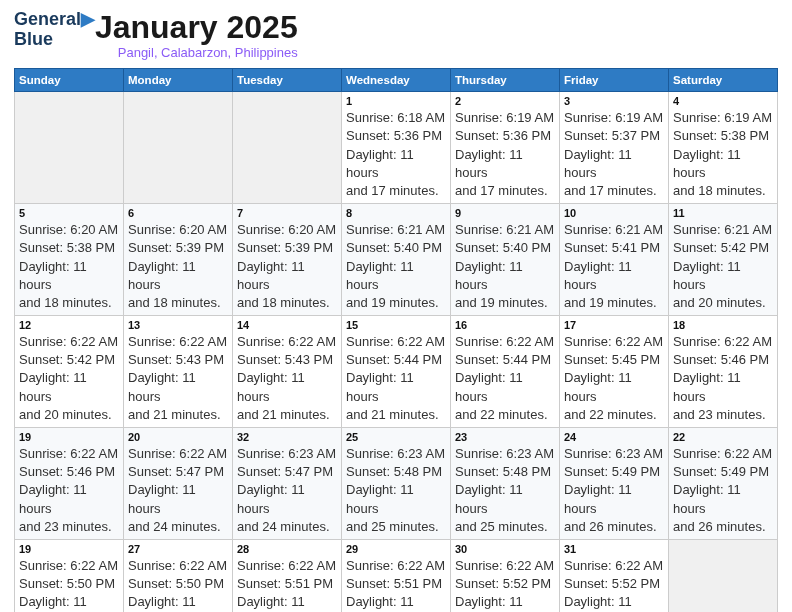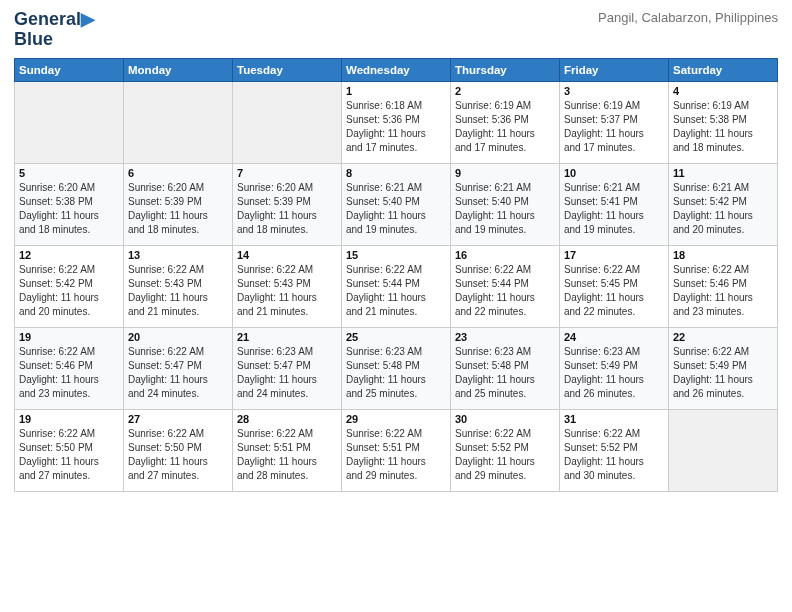--- a/index.html
+++ b/index.html
@@ -11,21 +11,20 @@
       overflow: hidden;
     }
     .page {
       width: 792px;
       height: 612px;
       background: #fff;
       padding: 10px 14px 10px 14px;
     }
     .header {
       display: flex;
-      justify-content: space-between;
       align-items: flex-start;
       margin-bottom: 8px;
     }
     .logo {
       display: flex;
       align-items: center;
       gap: 0;
     }
     .logo-text {
       font-size: 18px;
@@ -40,21 +39,21 @@
       text-align: right;
     }
     .cal-title {
       font-size: 32px;
       font-weight: bold;
       color: #1a1a1a;
       line-height: 1.1;
     }
     .cal-subtitle {
       font-size: 13px;
-      color: #737373;
+      color: #8b5cf6;
     }
     .calendar {
       width: 100%;
       border-collapse: collapse;
       table-layout: fixed;
     }
     .calendar thead th {
       background: #2e7bc4;
       color: #fff;
       font-size: 11.5px;
@@ -76,41 +75,42 @@
       background: #f7f9fb;
     }
     .day-num {
       font-size: 11px;
       font-weight: bold;
       color: #111;
       display: block;
       margin-bottom: 2px;
     }
     .day-info {
-      font-size: 10px;
+      font-size: 13px;
       color: #333;
       line-height: 1.4;
     }
     .empty-cell {
       background: #f0f0f0 !important;
     }
   </style>
 </head>
 <body>
 
 <div class="page">
   <div class="header">
     <div class="logo">
       <div>
         <div class="logo-text">
           General<span>▶</span><br>Blue
         </div>
       </div>
     </div>
     <div class="title-block">
+      <div class="cal-title">January 2025</div>
       <div class="cal-subtitle">Pangil, Calabarzon, Philippines</div>
     </div>
   </div>
 
   <table class="calendar">
     <thead>
       <tr>
       <th>Sunday</th>
           <th>Monday</th>
           <th>Tuesday</th>
@@ -265,21 +265,21 @@
 and 23 minutes.</div>
           </td>
           <td>
             <span class="day-num">20</span>
             <div class="day-info" style="white-space: pre-line;">Sunrise: 6:22 AM
 Sunset: 5:47 PM
 Daylight: 11 hours
 and 24 minutes.</div>
           </td>
           <td>
-            <span class="day-num">21</span>
+            <span class="day-num">32</span>
             <div class="day-info" style="white-space: pre-line;">Sunrise: 6:23 AM
 Sunset: 5:47 PM
 Daylight: 11 hours
 and 24 minutes.</div>
           </td>
           <td>
             <span class="day-num">25</span>
             <div class="day-info" style="white-space: pre-line;">Sunrise: 6:23 AM
 Sunset: 5:48 PM
 Daylight: 11 hours

